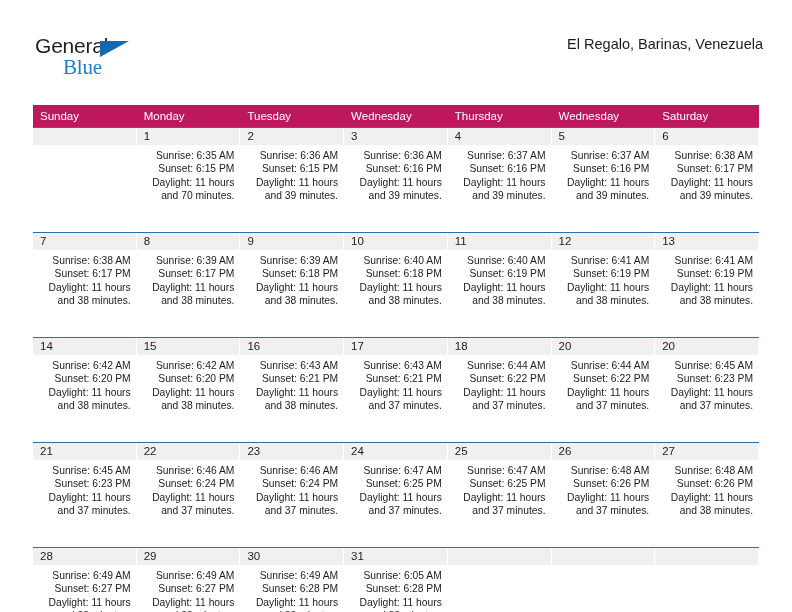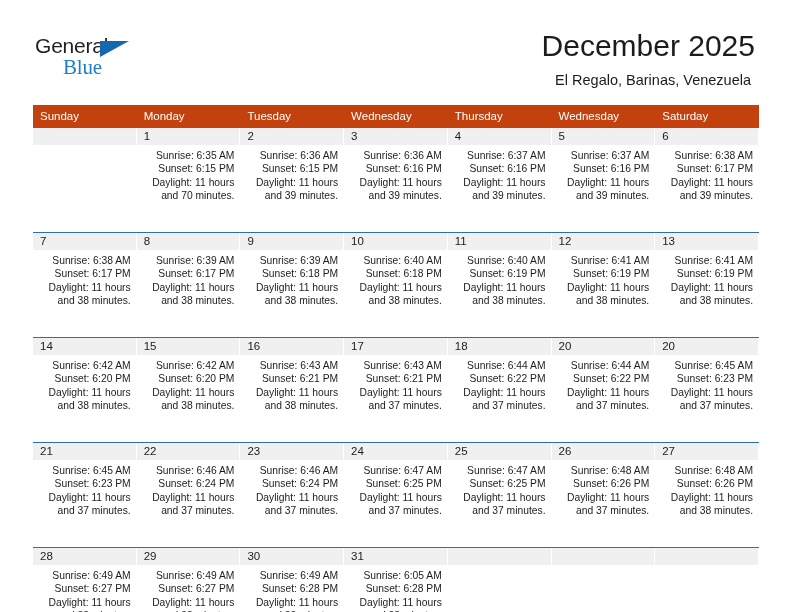--- a/index.html
+++ b/index.html
@@ -19,21 +19,21 @@
     width: 792px;
     height: 612px;
     box-sizing: border-box;
   }
 
   
   .header {
     position: absolute;
     left: 33px;
     top: 28px;
-    right: 37px;
+    right: 25px;
     height: 70px;
   }
   .brand {
     position: absolute;
     left: 0;
     top: 6px;
     width: 200px;
     height: 56px;
   }
   .brand-general {
@@ -90,21 +90,21 @@
   
   .calendar {
     position: absolute;
     left: 33px;
     top: 105px;
     width: 726px;
     border-collapse: collapse;
     table-layout: fixed;
   }
   .calendar th {
-    background: #c2410c;
+    background: #be185d;
     color: #ffffff;
     font-size: 11.5px;
     font-weight: normal;
     text-align: left;
     padding: 5px 0 5px 7px;
     height: 11px;
     border: none;
   }
   .calendar td {
     vertical-align: top;
@@ -149,21 +149,20 @@
 
   <div class="header">
 
     <div class="brand">
       <span class="brand-general">General</span>
       <span class="brand-triangle"></span>
       <span class="brand-blue">Blue</span>
     </div>
 
     <div class="titles">
-      <h1 class="cal-title">December 2025</h1>
       <div class="cal-subtitle">El Regalo, Barinas, Venezuela</div>
     </div>
 
   </div>
 
   <table class="calendar">
     <thead>
       <tr>
         <th>Sunday</th>
         <th>Monday</th>

